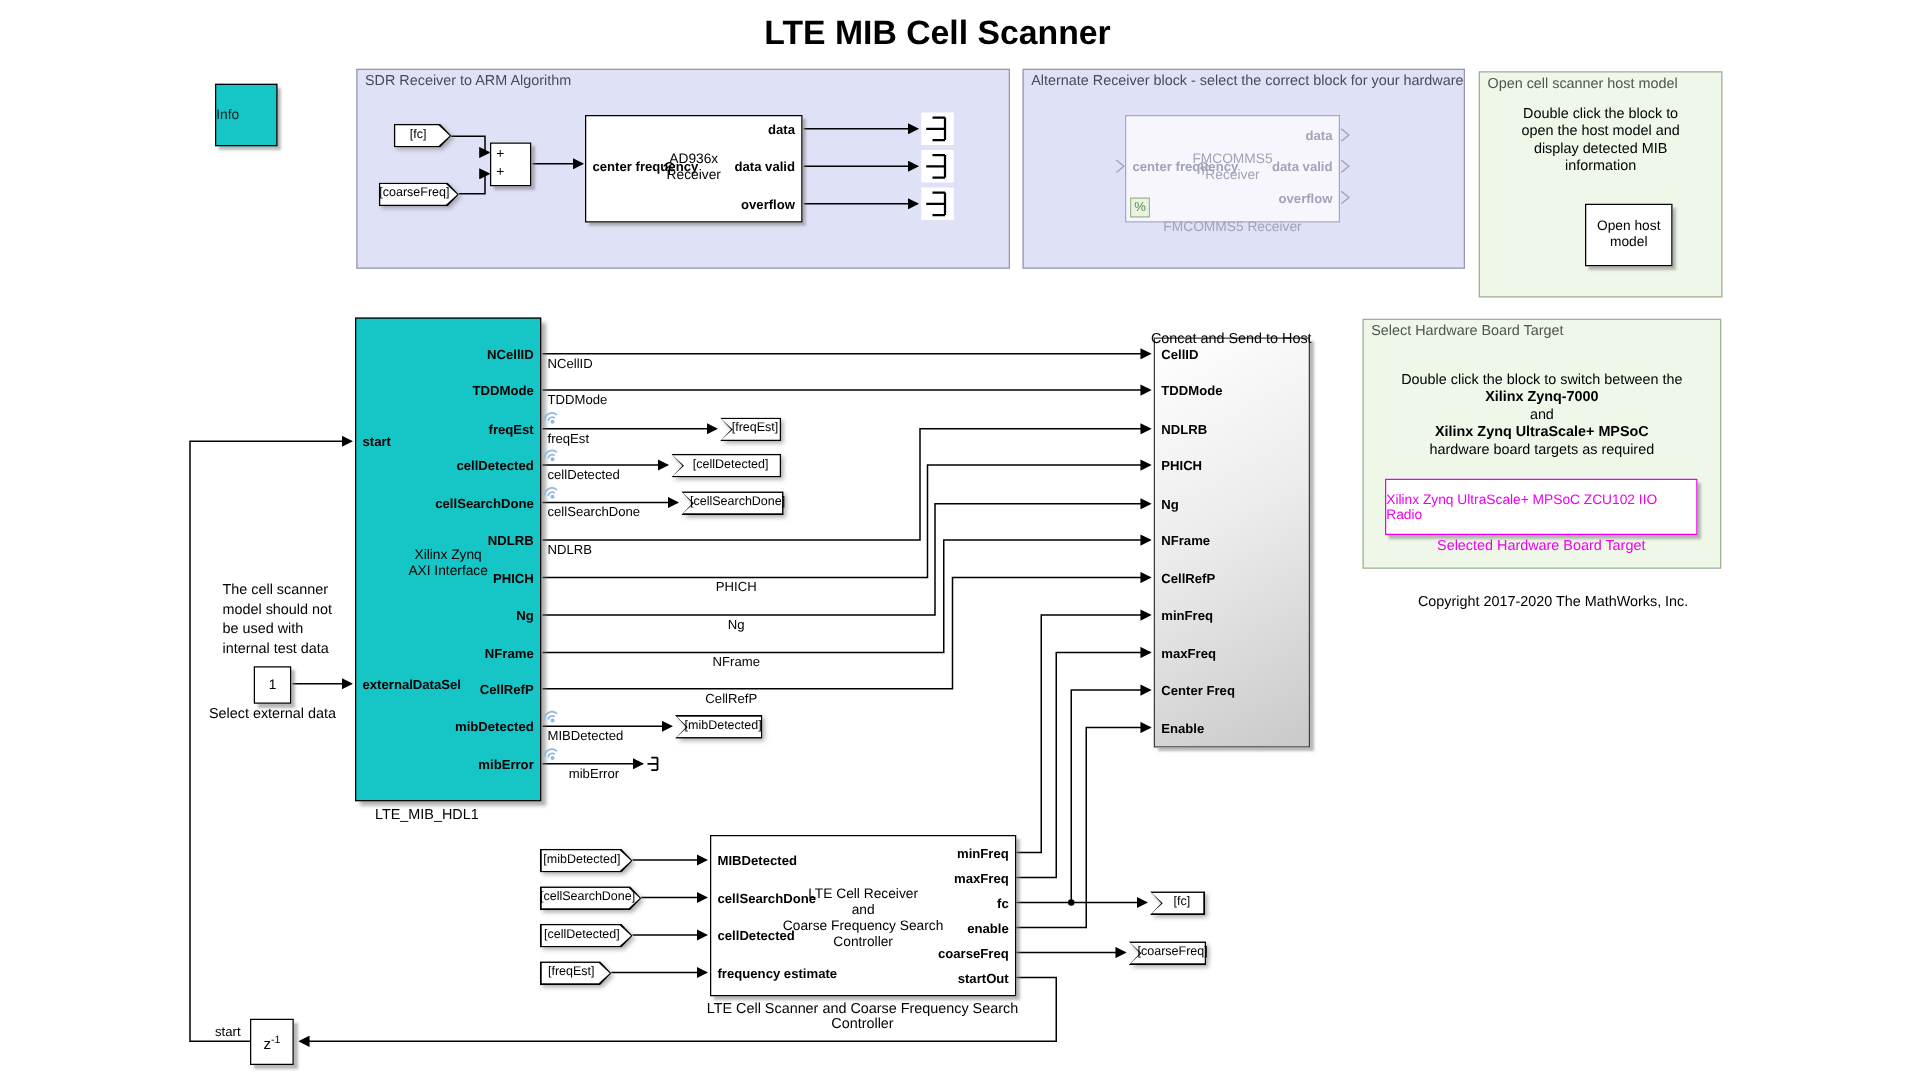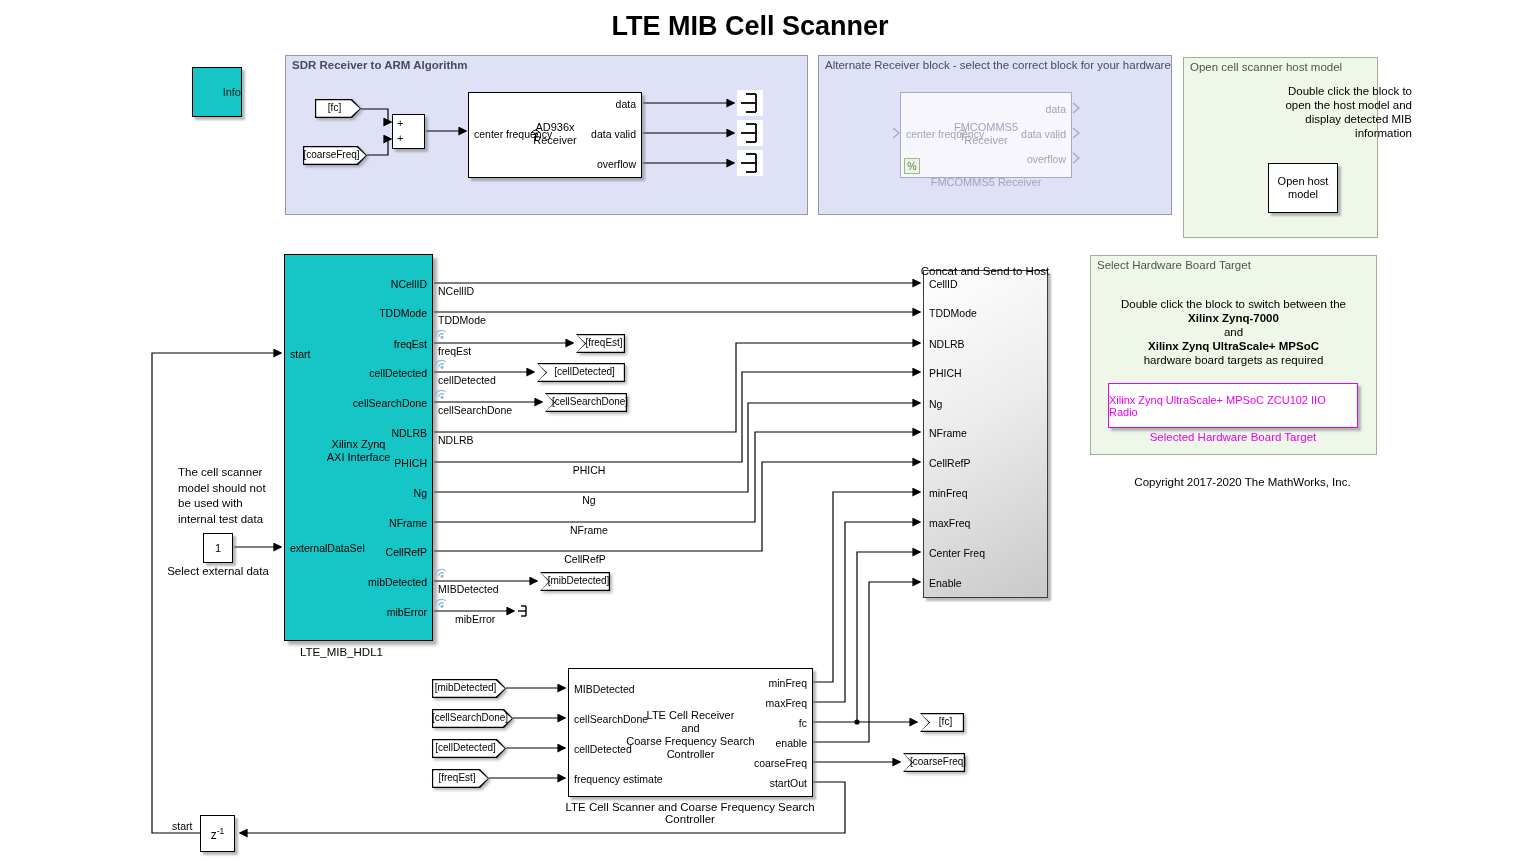--- a/index.html
+++ b/index.html
@@ -8,21 +8,21 @@
   .title{position:absolute;left:400px;top:11px;width:700px;text-align:center;font-size:27px;font-weight:bold;color:#000;}
   .area{position:absolute;background:#dfe1f7;border:1px solid #9595af;box-sizing:border-box;z-index:1;}
   .area.green{background:#eff7e8;border-color:#9fb095;}
   .area-title{position:absolute;top:3px;left:6px;font-size:11.5px;color:#4a4a5e;white-space:nowrap;}
   .area.green .area-title{color:#4c564a;}
   .block{position:absolute;background:#fff;border:1.4px solid #000;box-sizing:border-box;box-shadow:3px 3px 2px rgba(125,125,125,.55);z-index:10;}
   .hdl{background:#16c5c5;border-width:1.8px;box-shadow:4px 4px 3px rgba(110,110,110,.55);}
   .concat{background:linear-gradient(150deg,#ffffff 0%,#ececec 45%,#c9c9c9 100%);border:1.2px solid #3c3c3c;}
   .ghost{background:#f6f6fc;border:1.2px solid #a8a8c2;box-shadow:none;color:#a3a3b8;}
   .magenta-block{border:1.5px solid #ee00ee;color:#ee00ee;}
-  .plabel{position:absolute;font-size:10.5px;height:14px;line-height:14px;white-space:nowrap;color:#000;}
+  .plabel{position:absolute;font-size:10.5px;height:14px;line-height:14px;white-space:nowrap;color:#000;font-weight:bold;}
   .plabel.l{left:5px;}
   .plabel.r{right:5px;text-align:right;}
   .ghost .plabel{color:#a3a3b8;}
   .centertext{position:absolute;left:0;width:100%;text-align:center;font-size:11px;line-height:13px;color:#000;}
   .ghost .centertext{color:#a3a3b8;}
   .siglabel{position:absolute;font-size:10.5px;white-space:nowrap;color:#000;z-index:12;}
   .caption{position:absolute;font-size:11.5px;text-align:center;color:#000;z-index:12;}
   .note{position:absolute;font-size:11.5px;line-height:15.5px;color:#000;z-index:12;}
   .tag{position:absolute;height:19px;filter:drop-shadow(2px 2px 1.5px rgba(115,115,115,.55));z-index:11;}
   .tag .shape-outer{position:absolute;left:0;top:0;right:0;bottom:0;background:#000;}
@@ -43,29 +43,29 @@
   .mag{color:#ee00ee;}
   sup{font-size:8.5px;}
 </style>
 </head>
 <body>
 
 <div class="canvas">
 
   <div class="title">LTE MIB Cell Scanner</div>
 
-  <div class="area" style="left:285px;top:55px;width:523px;height:160px;font-weight:bold;">
+  <div class="area" style="left:285px;top:55px;width:523px;height:160px;">
     <div class="area-title">SDR Receiver to ARM Algorithm</div>
   </div>
   <div class="area" style="left:818px;top:55px;width:354px;height:160px;">
     <div class="area-title">Alternate Receiver block - select the correct block for your hardware</div>
   </div>
   <div class="area green" style="left:1183px;top:57px;width:195px;height:181px;">
     <div class="area-title">Open cell scanner host model</div>
-    <div class="abs" style="left:0;top:26px;width:100%;text-align:right;font-size:11.5px;line-height:14px;padding-left:35px;">
+    <div class="abs" style="left:0;top:26px;width:100%;text-align:center;font-size:11.5px;line-height:14px;">
       <div>Double click the block to</div>
       <div>open the host model and</div>
       <div>display detected MIB</div>
       <div>information</div>
     </div>
   </div>
   <div class="area green" style="left:1090px;top:255px;width:287px;height:200px;">
     <div class="area-title">Select Hardware Board Target</div>
     <div class="abs" style="left:0;top:41px;width:100%;text-align:center;font-size:11.5px;line-height:14px;">
       <div>Double click the block to switch between the</div>
@@ -117,21 +117,21 @@
       <circle cx="857" cy="722" r="2.6" fill="#000" stroke="none"></circle>
     </g>
     <g fill="none" stroke="#a8a8bc" stroke-width="1.3">
       <polyline points="893,128 899,133 893,138"></polyline>
       <polyline points="1073,103 1079,108 1073,113"></polyline>
       <polyline points="1073,128 1079,133 1073,138"></polyline>
       <polyline points="1073,153 1079,158 1073,163"></polyline>
     </g>
   </svg>
 
-  <div class="block" style="left:192px;top:67px;width:50px;height:50px;background:#16c5c5;display:flex;align-items:center;justify-content:flex-end;font-size:11px;color:#1c1c1c;">
+  <div class="block" style="left:172px;top:67px;width:50px;height:50px;background:#16c5c5;display:flex;align-items:center;justify-content:flex-start;font-size:11px;color:#1c1c1c;">
     <span>Info</span>
   </div>
 
   <div class="tag from" style="left:315px;top:99px;width:46px;">
     <div class="shape-outer"></div>
       <div class="shape-inner"></div>
     <div class="tlabel">[fc]</div>
   </div>
   <div class="tag from" style="left:303px;top:146px;width:64px;">
     <div class="shape-outer"></div>

